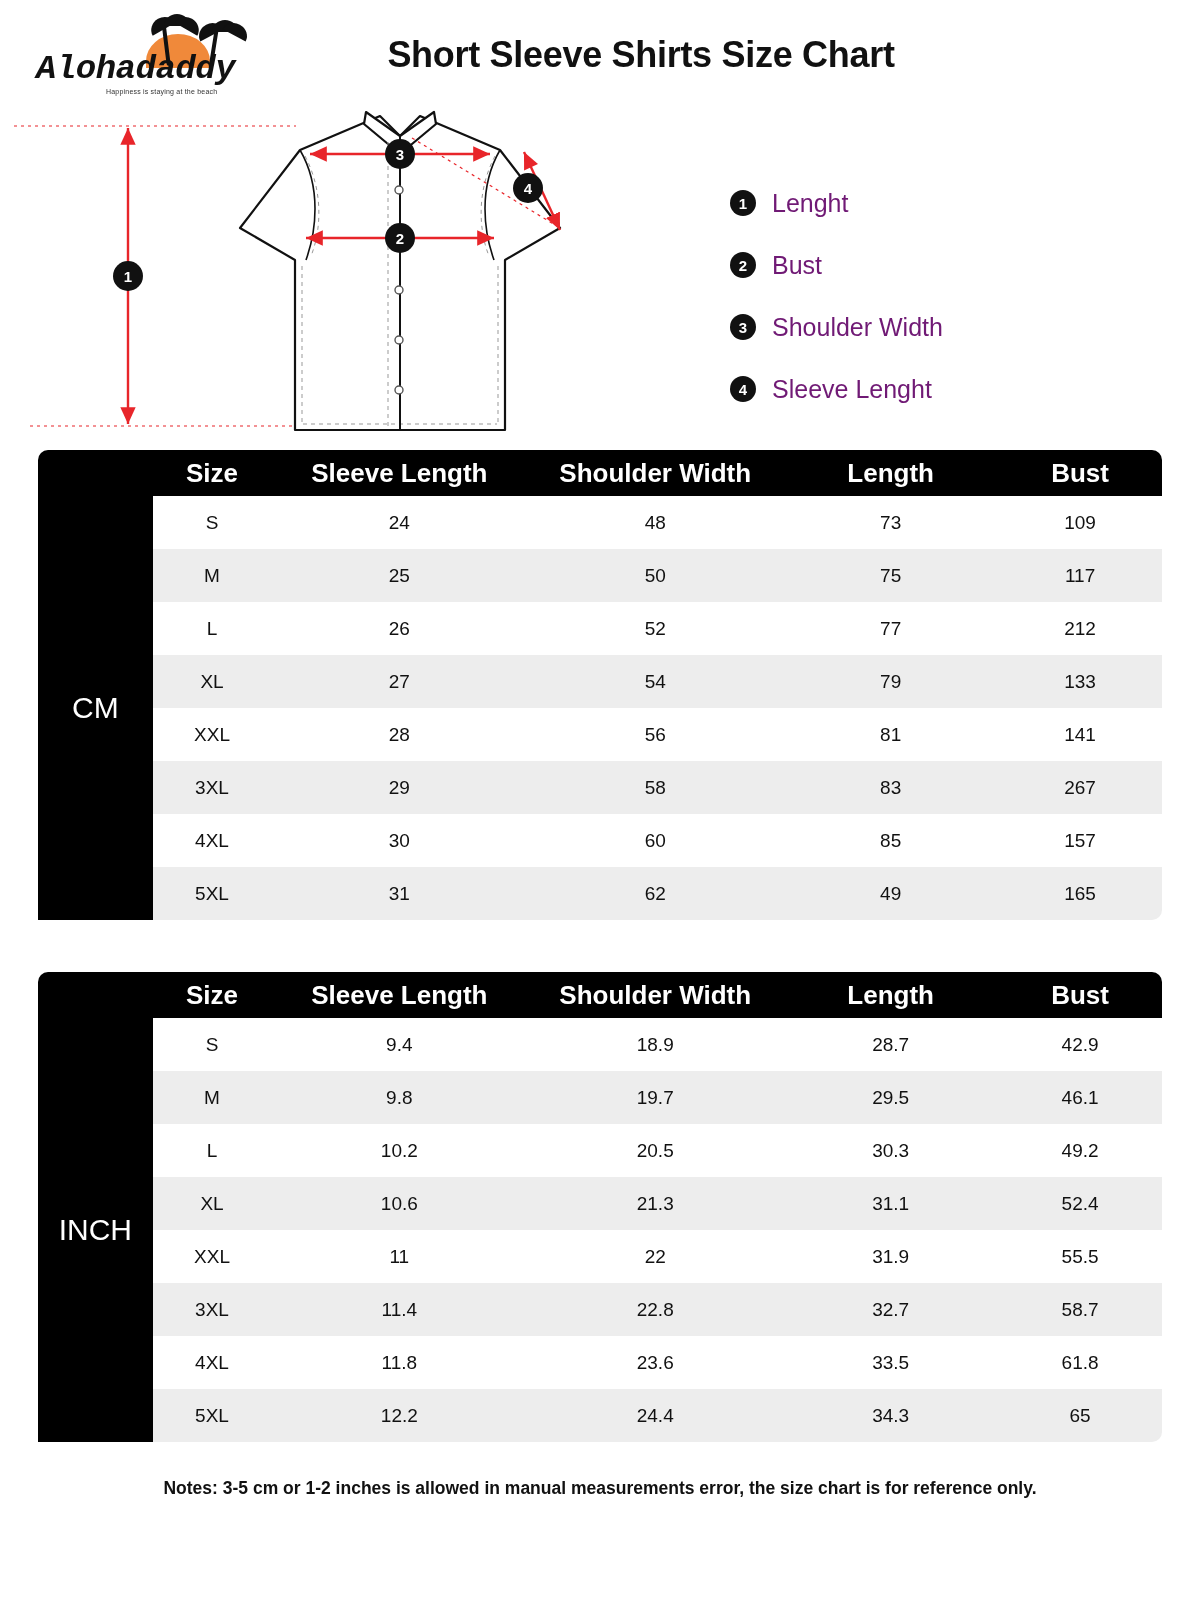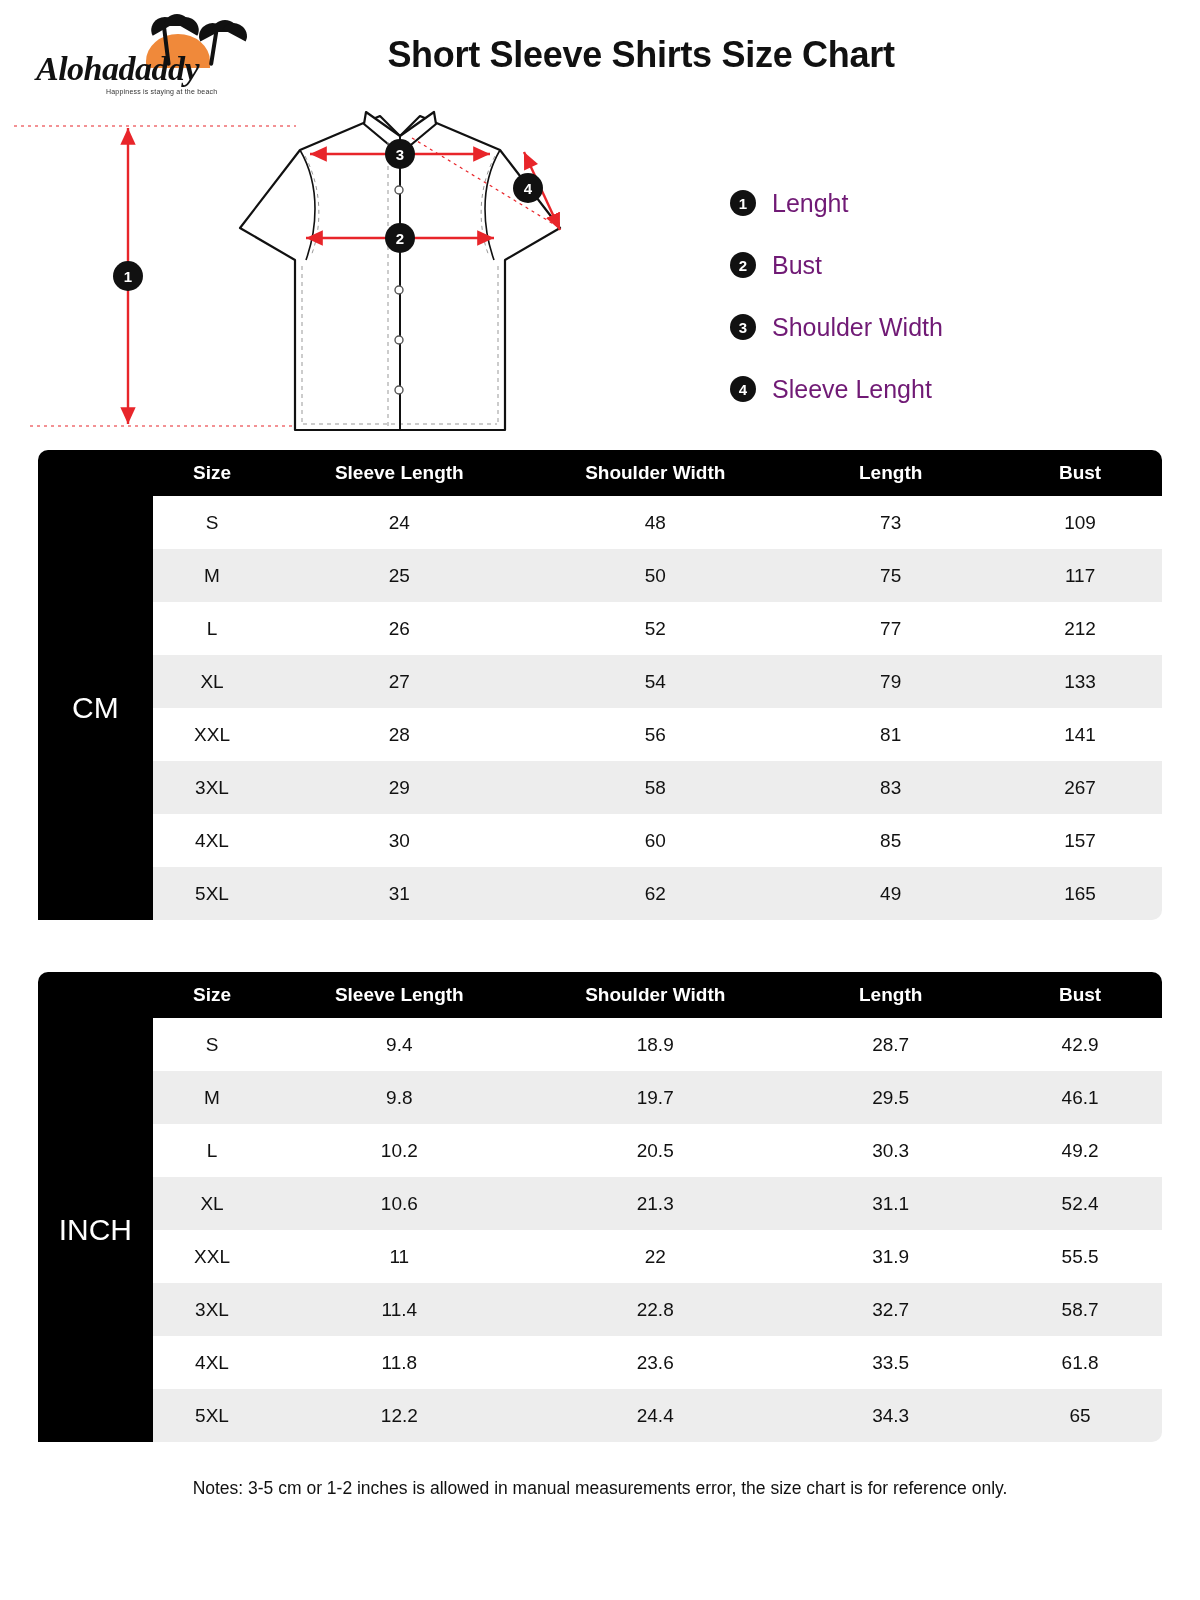--- a/index.html
+++ b/index.html
@@ -28,21 +28,21 @@
     position: absolute;
     left: 36px;
     top: 12px;
     width: 240px;
     height: 96px;
   }
   .logo-word {
     position: absolute;
     left: 0;
     top: 38px;
-    font-family: Liberation Serif, serif;
+    font-family: Liberation Mono, monospace;
     font-style: italic;
     font-weight: bold;
     font-size: 34px;
     letter-spacing: -0.5px;
     color: #111;
     text-align: center;
   }
   .logo-tag {
     position: absolute;
     left: 70px;
@@ -136,21 +136,21 @@
   .table-block + .table-block { margin-top: 52px; }
 
   table {
     border-collapse: collapse;
     width: 100%;
     table-layout: fixed;
   }
   thead th {
     background: #000;
     color: #fff;
-    font-size: 19px;
+    font-size: 26px;
     font-weight: bold;
     height: 46px;
     padding: 0;
     text-align: center;
   }
   thead th.unit-head {
     width: 112px;
     border-top-left-radius: 10px;
   }
   thead th.last-head {
@@ -180,20 +180,21 @@
   .col-sleeve { width: 250px; }
   .col-shoulder { width: 250px; }
   .col-length { width: 210px; }
   .col-bust { width: 160px; }
 
   .notes {
     margin-top: 36px;
     text-align: center;
     font-size: 17.5px;
     color: #111;
+    font-weight: bold;
   }
 </style>
 </head>
 <body>
 
 <div class="page">
 
   <div class="header">
     <div class="logo">
       <div class="logo-sun"></div>

